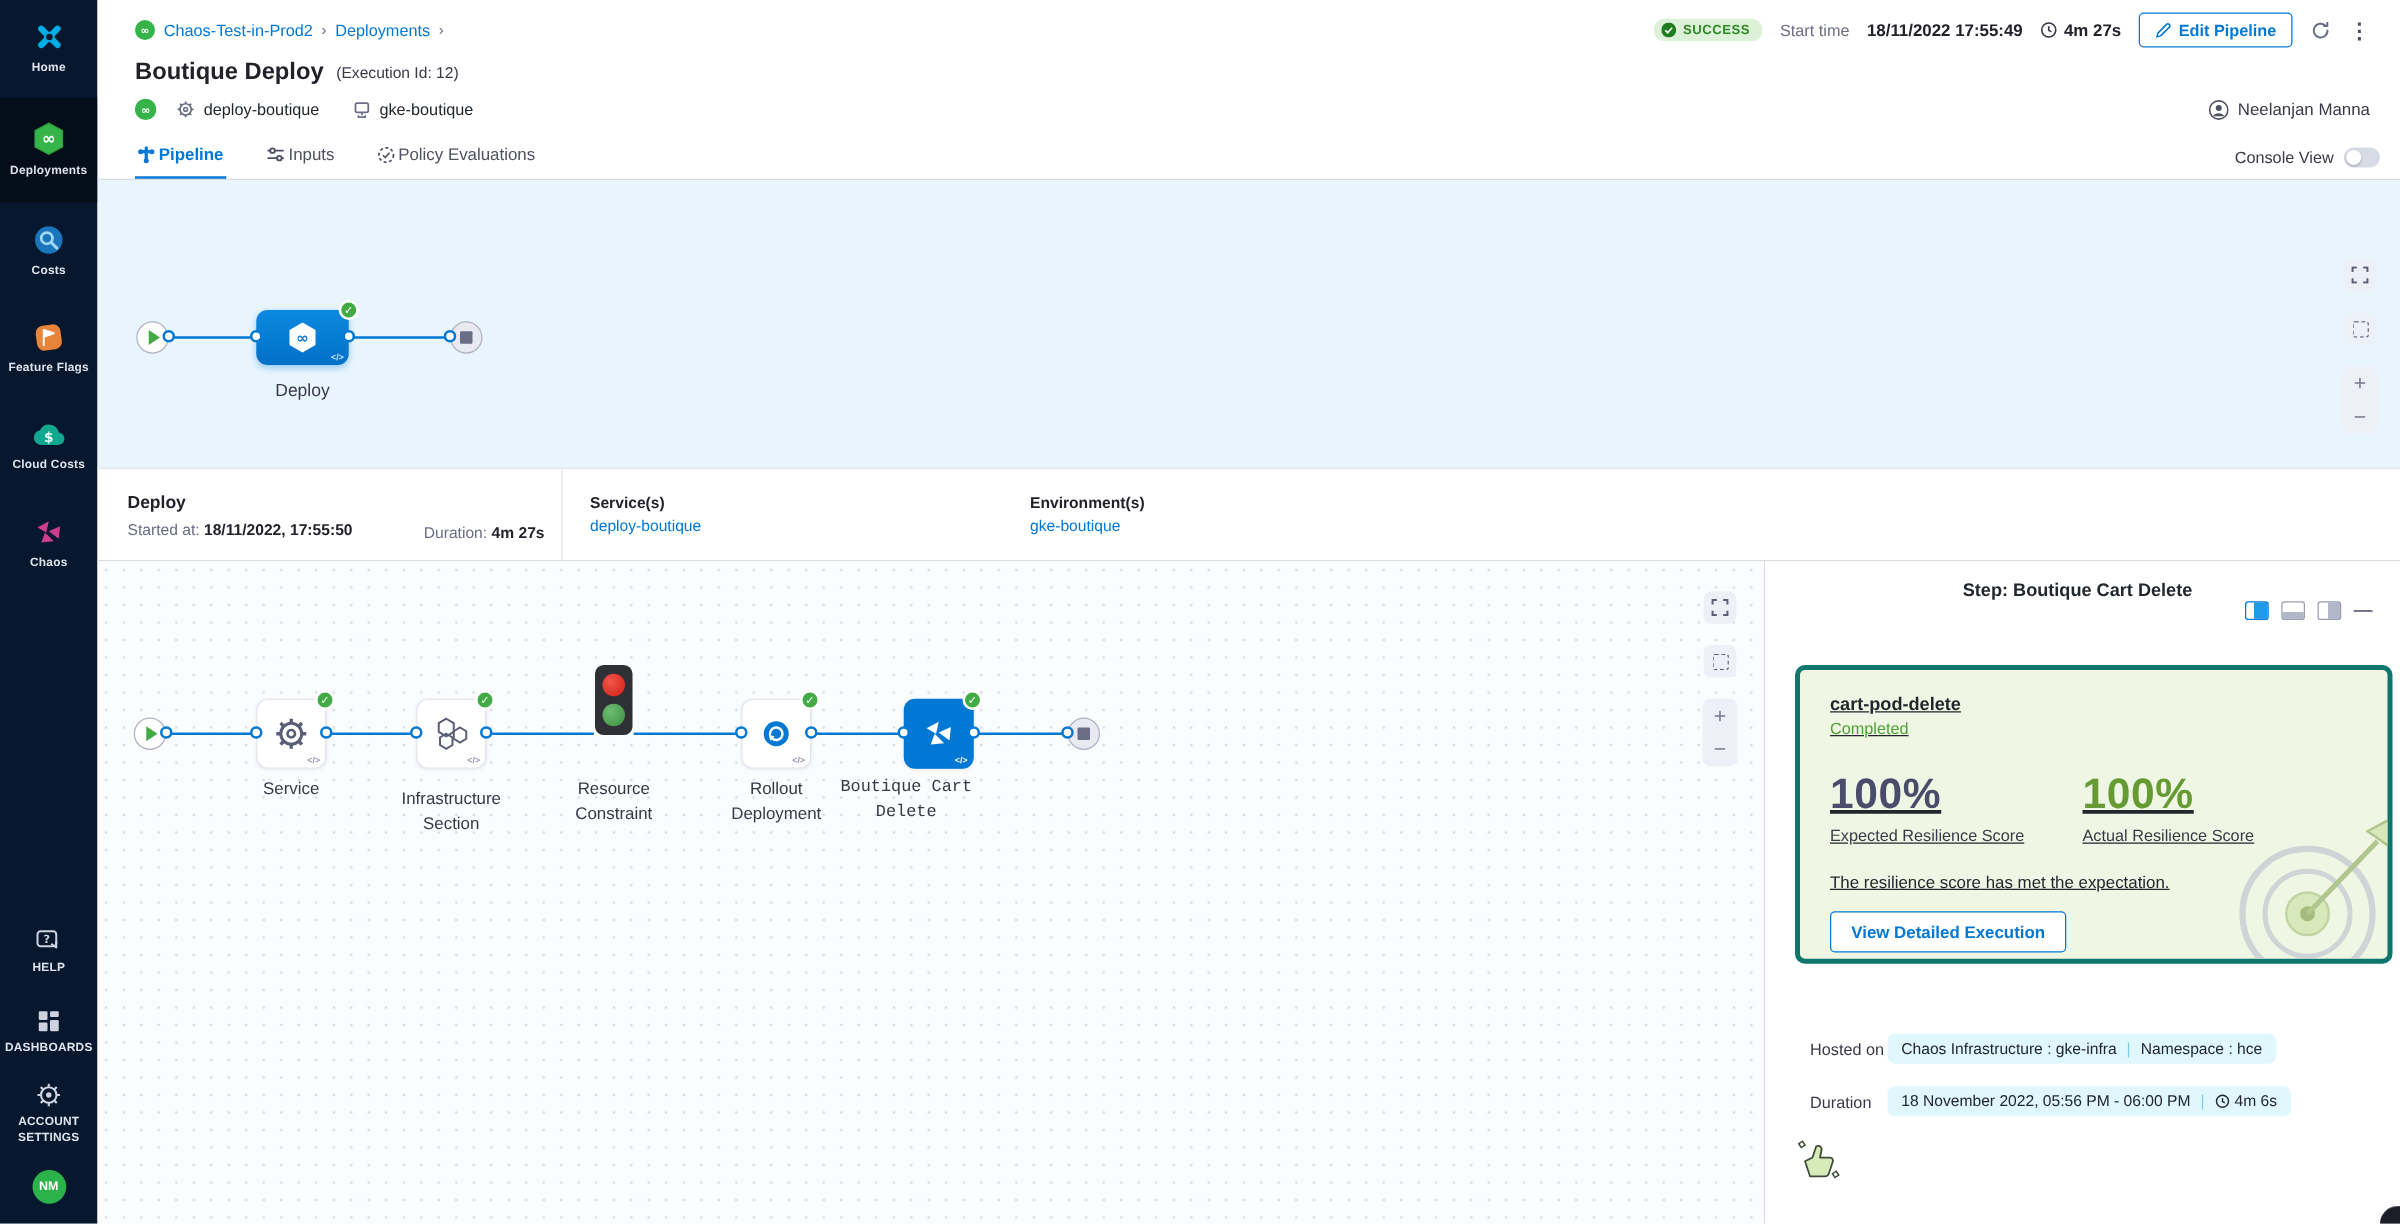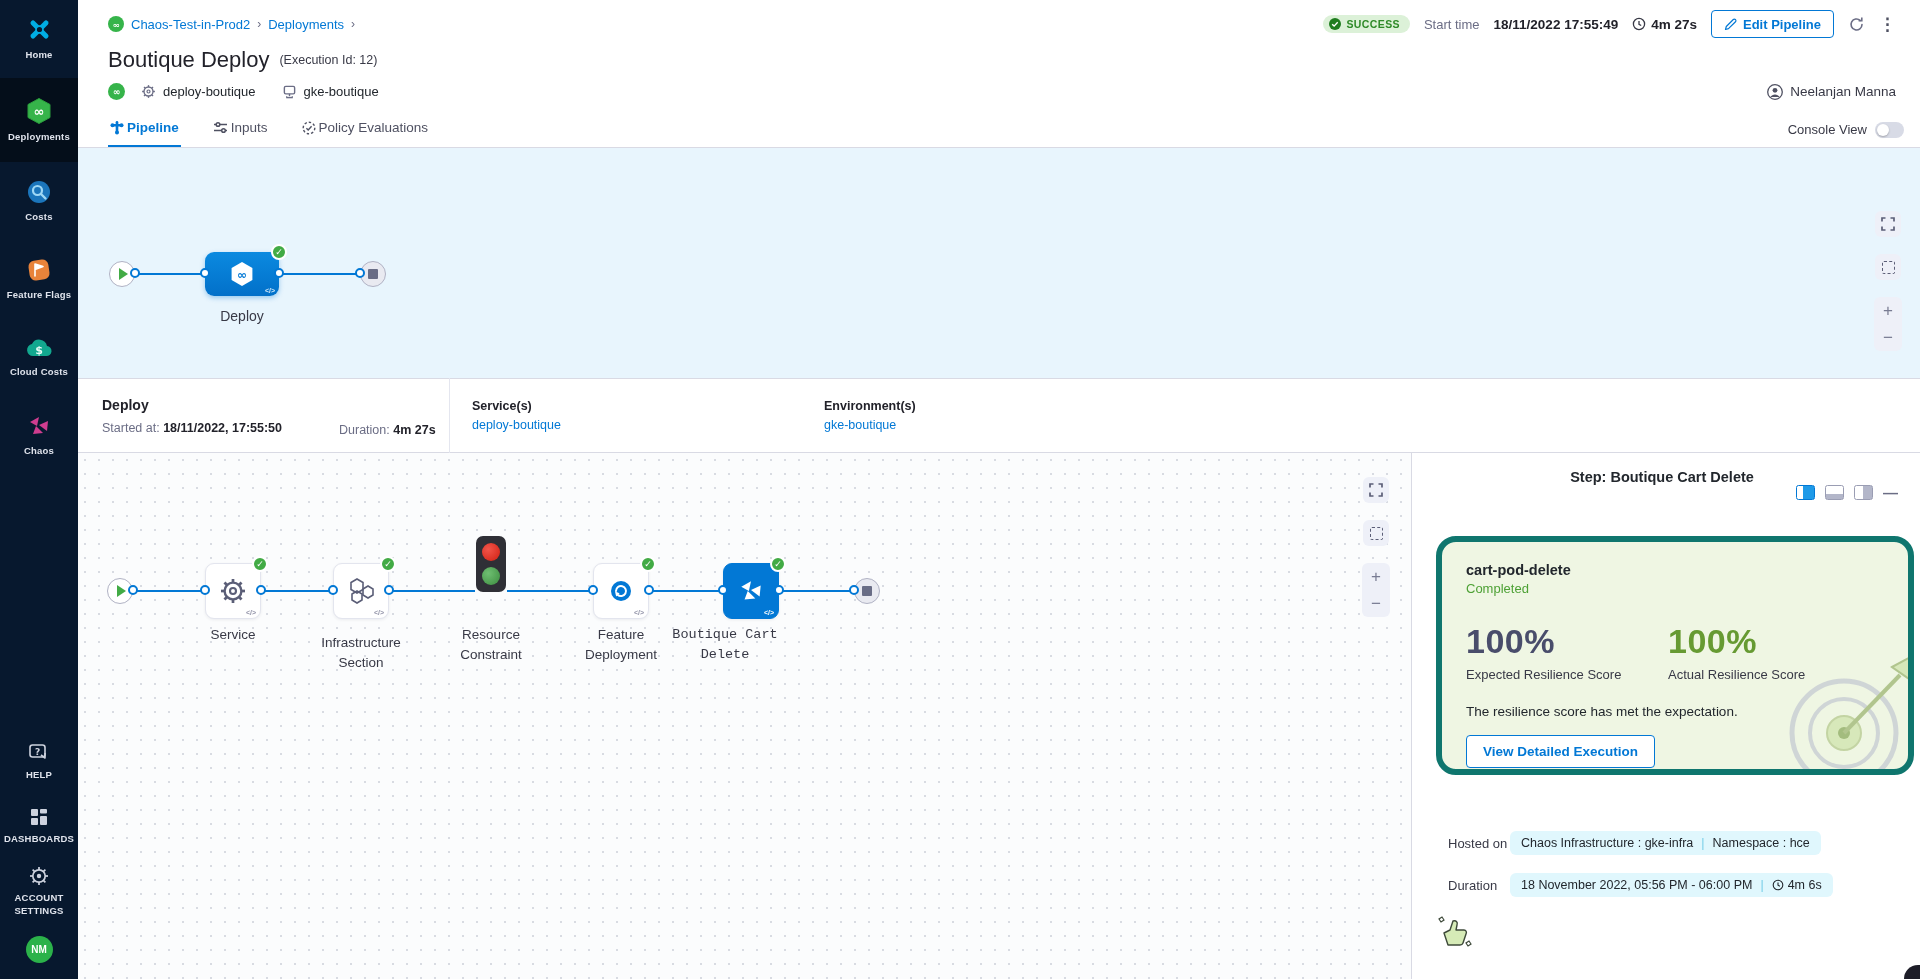--- a/index.html
+++ b/index.html
@@ -27,21 +27,21 @@
   .crumb-sep { color:#6b6d85; font-size:12px; }
   .hright { margin-left:auto; display:flex; align-items:center; gap:14px; }
   .badge-success { display:flex; align-items:center; gap:5px; background:#dcf1d8; border-radius:9px; padding:3px 10px 3px 6px; font-size:10.5px; font-weight:bold; letter-spacing:.4px; color:#2f8a28; }
   .gray-label { color:#6b6d85; font-size:13px; }
   .dark-val { color:#22222a; font-size:13.5px; font-weight:bold; }
   .elapsed { display:flex; align-items:center; gap:5px; color:#22222a; font-size:13.5px; font-weight:bold; }
   .btn-outline { display:flex; align-items:center; gap:6px; border:1px solid #0278d5; color:#0278d5; background:#fff; border-radius:4px; height:28px; padding:0 12px; font-size:13px; font-weight:bold; cursor:pointer; font-family:inherit; }
   .icon-btn { background:none; border:none; cursor:pointer; color:#6b6d85; display:flex; align-items:center; }
   .kebab { font-size:17px; color:#4f5162; font-weight:bold; letter-spacing:0; }
   .title-row { margin-top:9px; }
-  .page-title { font-size:22px; font-weight:normal; color:#22222a; }
+  .page-title { font-size:19px; font-weight:bold; color:#22222a; }
   .exec-id { font-size:12.5px; color:#383946; margin-left:10px; }
   .meta-row { margin-top:10px; }
   .meta-item { display:flex; align-items:center; gap:7px; font-size:13px; color:#22272d; margin-right:26px; }
   .user-chip { margin-left:auto; display:flex; align-items:center; gap:7px; font-size:13.5px; color:#383946; }
   
   .tabbar { display:flex; align-items:center; margin-top:12px; padding:0 16px 0 30px; border-bottom:1px solid #d9dae4; }
   .tab { display:flex; align-items:center; gap:3px; font-size:13.5px; color:#4f5162; padding:8px 2px 10px; margin-right:30px; cursor:pointer; border-bottom:2px solid transparent; }
   .tab.active { color:#0278d5; font-weight:bold; border-bottom-color:#0278d5; }
   .console-toggle { margin-left:auto; display:flex; align-items:center; gap:8px; font-size:13px; color:#383946; }
   .toggle { width:29px; height:16px; background:#d8dbe6; border-radius:9px; position:relative; cursor:pointer; }
@@ -92,21 +92,21 @@
   
   .step-panel { width:509px; background:#fff; border-left:1px solid #d9dae4; display:flex; flex-direction:column; overflow:hidden; }
   .sp-head { display:flex; align-items:center; padding:16px 22px 4px 14px;flex-direction:column; }
   .sp-title { font-size:14.5px; font-weight:bold; color:#22272d; }
   .sp-icons { margin-left:auto; display:flex; align-items:center; gap:10px; }
   .lay { width:19px; height:15px; border-radius:2.5px; cursor:pointer; }
   .lay1 { border:1px solid #0278d5; background:linear-gradient(to right,#fff 0 37%,#1e9ae8 37%); }
   .lay2 { border:1px solid #9a9db3; background:linear-gradient(to bottom,#fff 0 58%,#b3b6c9 58%); }
   .lay3 { border:1px solid #9a9db3; background:linear-gradient(to right,#fff 0 45%,#b3b6c9 45%); }
   .sp-min { color:#6b6d85; font-size:15px; font-weight:bold; cursor:pointer; line-height:1; }
-  .res-card { margin:32px 6px 0 24px; background:#eff6e3; border:6px solid #0f766e; border-radius:20px; padding:20px 24px; position:relative; overflow:hidden; height:239px; }
+  .res-card { margin:32px 6px 0 24px; background:#eff6e3; border:4px solid #0f766e; border-radius:8px; padding:20px 24px; position:relative; overflow:hidden; height:239px;text-decoration:underline; }
   .rc-name { font-size:14.5px; font-weight:bold; color:#22272d; }
   .rc-status { font-size:13px; color:#4da135; margin-top:3px; }
   .rc-scores { display:flex; margin-top:26px; }
   .rc-score { width:202px; }
   .rc-pct { font-size:34px; font-weight:bold; letter-spacing:.5px; }
   .rc-pct.dark { color:#494d6b; }
   .rc-pct.green { color:#669a32; }
   .rc-sub { font-size:13px; color:#383946; margin-top:6px; }
   .rc-msg { font-size:13.5px; color:#22272d; margin-top:22px; }
   .rc-btn { margin-top:16px; display:inline-block; background:#fff; border:1px solid #0278d5; color:#0278d5; font-weight:bold; font-size:13.5px; border-radius:4px; padding:8px 16px; cursor:pointer; font-family:inherit; }
@@ -524,21 +524,21 @@
         <div class="dot" style="left:306px;top:132px;"></div>
         <div class="dot" style="left:510px;top:132px;"></div>
         <div class="dot" style="left:566px;top:132px;"></div>
         <div class="dot" style="left:640px;top:132px;"></div>
         <div class="dot" style="left:696px;top:132px;"></div>
         <div class="dot" style="left:771px;top:132px;"></div>
 
         <div class="node-label" style="left:80px;top:172px;">Service</div>
         <div class="node-label" style="left:208px;top:180px;width:110px;left:228px;">Infrastructure Section</div>
         <div class="node-label" style="left:358px;top:172px;width:110px;">Resource Constraint</div>
-        <div class="node-label" style="left:488px;top:172px;width:110px;">Feature Deployment</div>
+        <div class="node-label" style="left:488px;top:172px;width:110px;">Rollout Deployment</div>
         <div class="node-label" style="left:587px;top:172px;width:120px;font-family:Liberation Mono, monospace;">Boutique Cart Delete</div>
 
         <div class="canvas-ctrls" style="right:21px;top:24px;">
           <div class="ctrl">
             <svg width="14" height="14" viewBox="0 0 14 14">
                 <g stroke="#5b5e77" stroke-width="1.7" fill="none">
                   <path d="M1 4.5V1h3.5"></path>
                   <path d="M9.5 1H13v3.5"></path>
                   <path d="M13 9.5V13H9.5"></path>
                   <path d="M4.5 13H1V9.5"></path>

